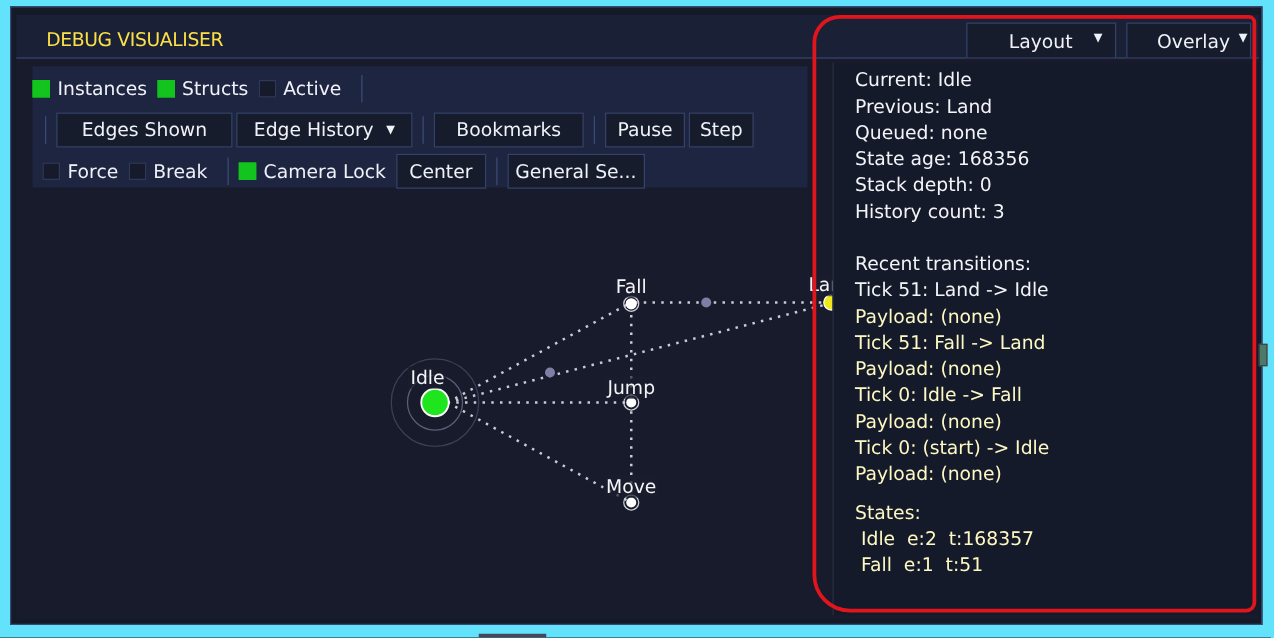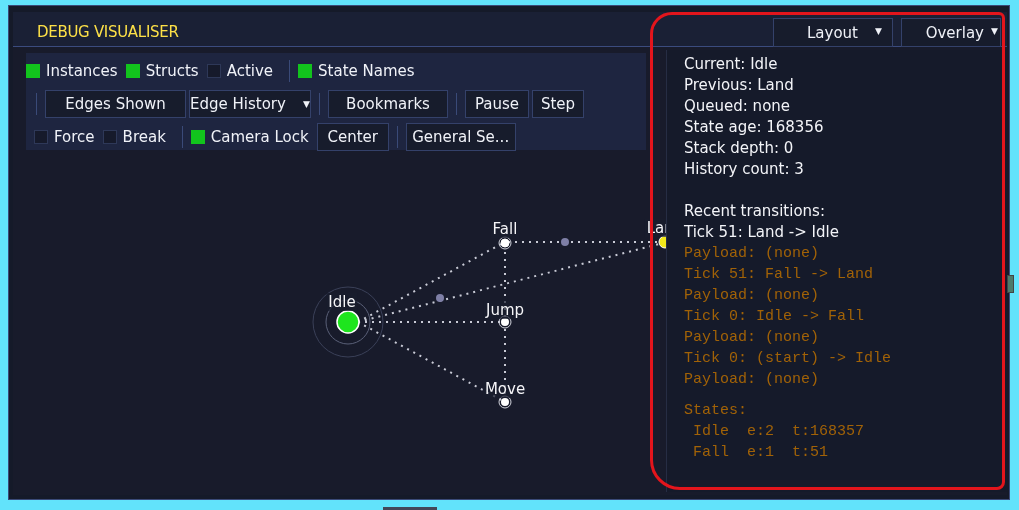--- a/index.html
+++ b/index.html
@@ -17,21 +17,21 @@
   .btn { height:28px; border:1px solid #34416a; background:#171c2c; box-sizing:border-box; font-size:15px; color:#f0f2f8; display:flex; align-items:center; justify-content:center; white-space:nowrap; position:relative; }
   .chk { display:flex; align-items:center; font-size:15px; color:#f0f2f8; margin-right:8px; white-space:nowrap; }
   .box { width:14px; height:14px; background:#161a2b; border:1px solid #2e3858; margin-right:6px; box-sizing:border-box; }
   .box.on { background:#12c41d; border-color:#12c41d; }
   .sep { width:1px; height:22px; background:#3a4a78; margin:0 8px; }
   .graph { position:absolute; left:0; top:0; width:994px; height:448px; }
   .node-label { position:absolute; font-size:15px; color:#f5f5f8; background:rgba(24,29,46,0.7); padding:0 2px; transform:translateX(-50%); }
   .panel { position:absolute; left:653px; top:3px; width:340px; height:442px; background:#151a2a; border-left:1px solid #262d44; overflow:hidden; }
   .panel .ln { font-size:15px; line-height:21px; white-space:pre; padding-left:17px; }
   .panel .hi { color:#f3f4f8; }
-  .panel .dim { color:#a16207;font-family:Liberation Mono, monospace; }
+  .panel .dim { color:#fef9c3; }
   .annot { position:absolute; left:650px; top:12px; width:355px; height:478px; border:3px solid #e3151c; border-radius:22px 6px 8px 30px; box-sizing:border-box; pointer-events:none; }
   .scrollnub { position:absolute; left:1007px; top:275px; width:5px; height:16px; background:#4c7a6a; border:1px solid #444; }
   .bottomtab { position:absolute; left:383px; top:507px; width:54px; height:3px; background:#434758; }
 </style>
 </head>
 <body>
 
 <div class="window">
   <div class="titlebar">
     <span class="title">DEBUG VISUALISER</span>
@@ -82,29 +82,25 @@
           </label>
         <label class="chk">
             <span class="box on"></span>
             <span>Structs</span>
           </label>
         <label class="chk">
             <span class="box"></span>
             <span>Active</span>
           </label>
         <span class="sep"></span>
-        <label class="chk">
-            <span class="box on"></span>
-            <span>State Names</span>
-          </label>
       </div>
       <div class="row" style="top:36px;left:10px;">
         <span class="sep" style="margin:0 8px 0 0;"></span>
         <div class="btn" style="width:141px;margin-right:3px;">Edges Shown</div>
-        <div class="btn" style="width:122px;justify-content:space-between;">
+        <div class="btn" style="width:141px;">
             <span>Edge History</span>
             <span style="font-size:9px;margin-left:10px;">▼</span>
           </div>
         <span class="sep"></span>
         <div class="btn" style="width:120px;">Bookmarks</div>
         <span class="sep"></span>
         <div class="btn" style="width:64px;margin-right:3px;">Pause</div>
         <div class="btn" style="width:52px;">Step</div>
       </div>
       <div class="row" style="top:69px;left:8px;">

